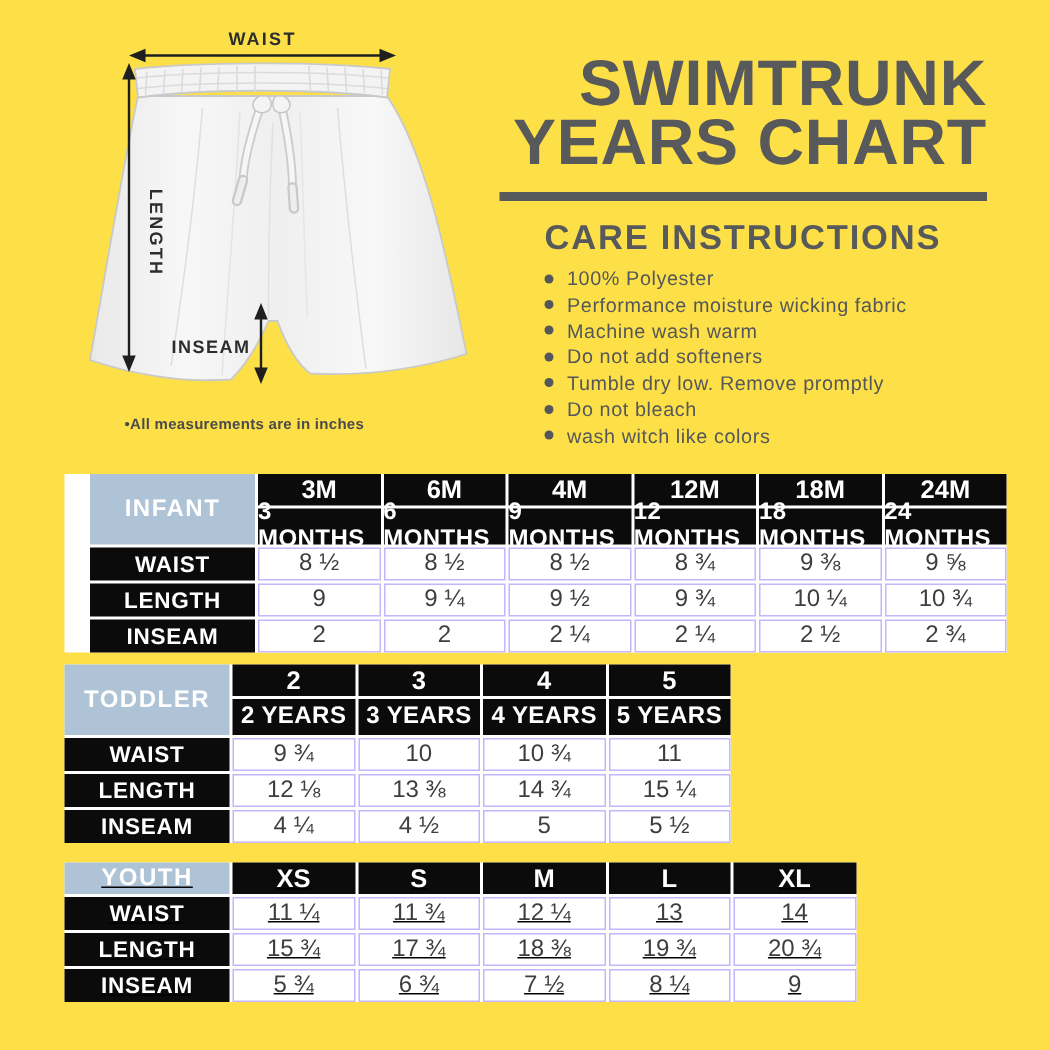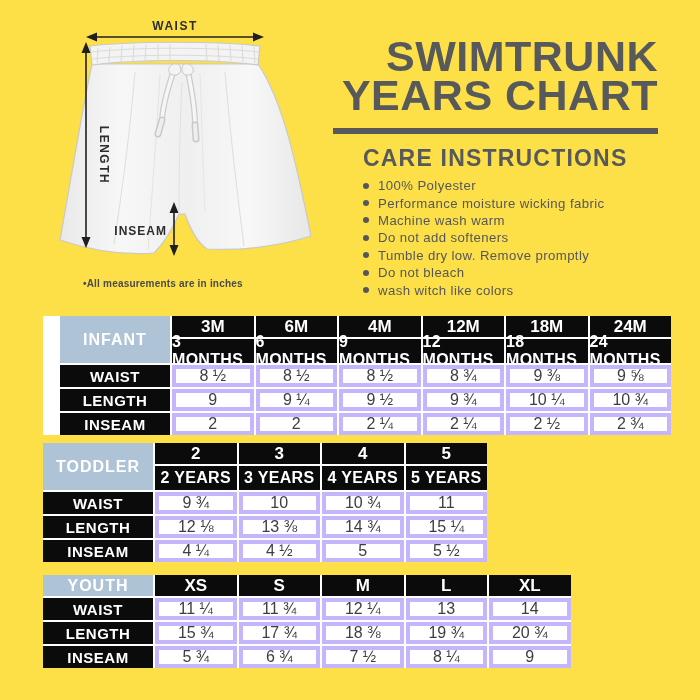--- a/index.html
+++ b/index.html
@@ -41,21 +41,21 @@
   
   .size-table { position:absolute; display:grid; gap:2px; background:#ffffff; }
   #table-infant  { left:43px; top:316px; }
   #table-toddler { left:43px; top:443px; }
   #table-youth   { left:43px; top:575px; }
   .cell { display:flex; align-items:center; justify-content:center; }
   .cell.group   { background:var(--header_blue); color:#fff; font-weight:bold; font-size:16px; letter-spacing:1px; }
   .cell.size    { background:var(--cell_black); color:#fff; font-weight:bold; font-size:17px;text-align:center; }
   .cell.subsize { background:var(--cell_black); color:#fff; font-weight:bold; font-size:16px; letter-spacing:0.3px; }
   .cell.rowlabel{ background:var(--cell_black); color:#fff; font-weight:bold; font-size:15px; letter-spacing:0.5px; }
-  .cell.value   { background:#fff; border:4px solid #c4b5fd; color:#3e3e3e; font-size:16px; }
+  .cell.value   { background:#fff; border:1px solid #c4b5fd; color:#3e3e3e; font-size:16px; }
 </style>
 </head>
 <body>
 
 <div class="canvas">
 
   <div class="illustration">
     <svg viewBox="0 0 300 262" width="300" height="262">
       <defs>
         <linearGradient id="fab" x1="0" y1="0" x2="1" y2="0">
@@ -215,21 +215,21 @@
       <div class="cell value">12 ⅛</div>
       <div class="cell value">13 ⅜</div>
       <div class="cell value">14 ¾</div>
       <div class="cell value">15 ¼</div>
       <div class="cell rowlabel">INSEAM</div>
       <div class="cell value">4 ¼</div>
       <div class="cell value">4 ½</div>
       <div class="cell value">5</div>
       <div class="cell value">5 ½</div>
     </div>
-  <div class="size-table" id="table-youth" style="grid-template-columns: 110px repeat(5, 81.5px); grid-template-rows: 21px 22px 22px 22px;">
+  <div class="size-table" id="table-youth" style="grid-template-columns: 110px repeat(5, 81.5px); grid-template-rows: 21px 22px 22px 22px; text-decoration: underline;">
       <div class="cell group">YOUTH</div>
       <div class="cell size">XS</div>
       <div class="cell size">S</div>
       <div class="cell size">M</div>
       <div class="cell size">L</div>
       <div class="cell size">XL</div>
       <div class="cell rowlabel">WAIST</div>
       <div class="cell value">11 ¼</div>
       <div class="cell value">11 ¾</div>
       <div class="cell value">12 ¼</div>

